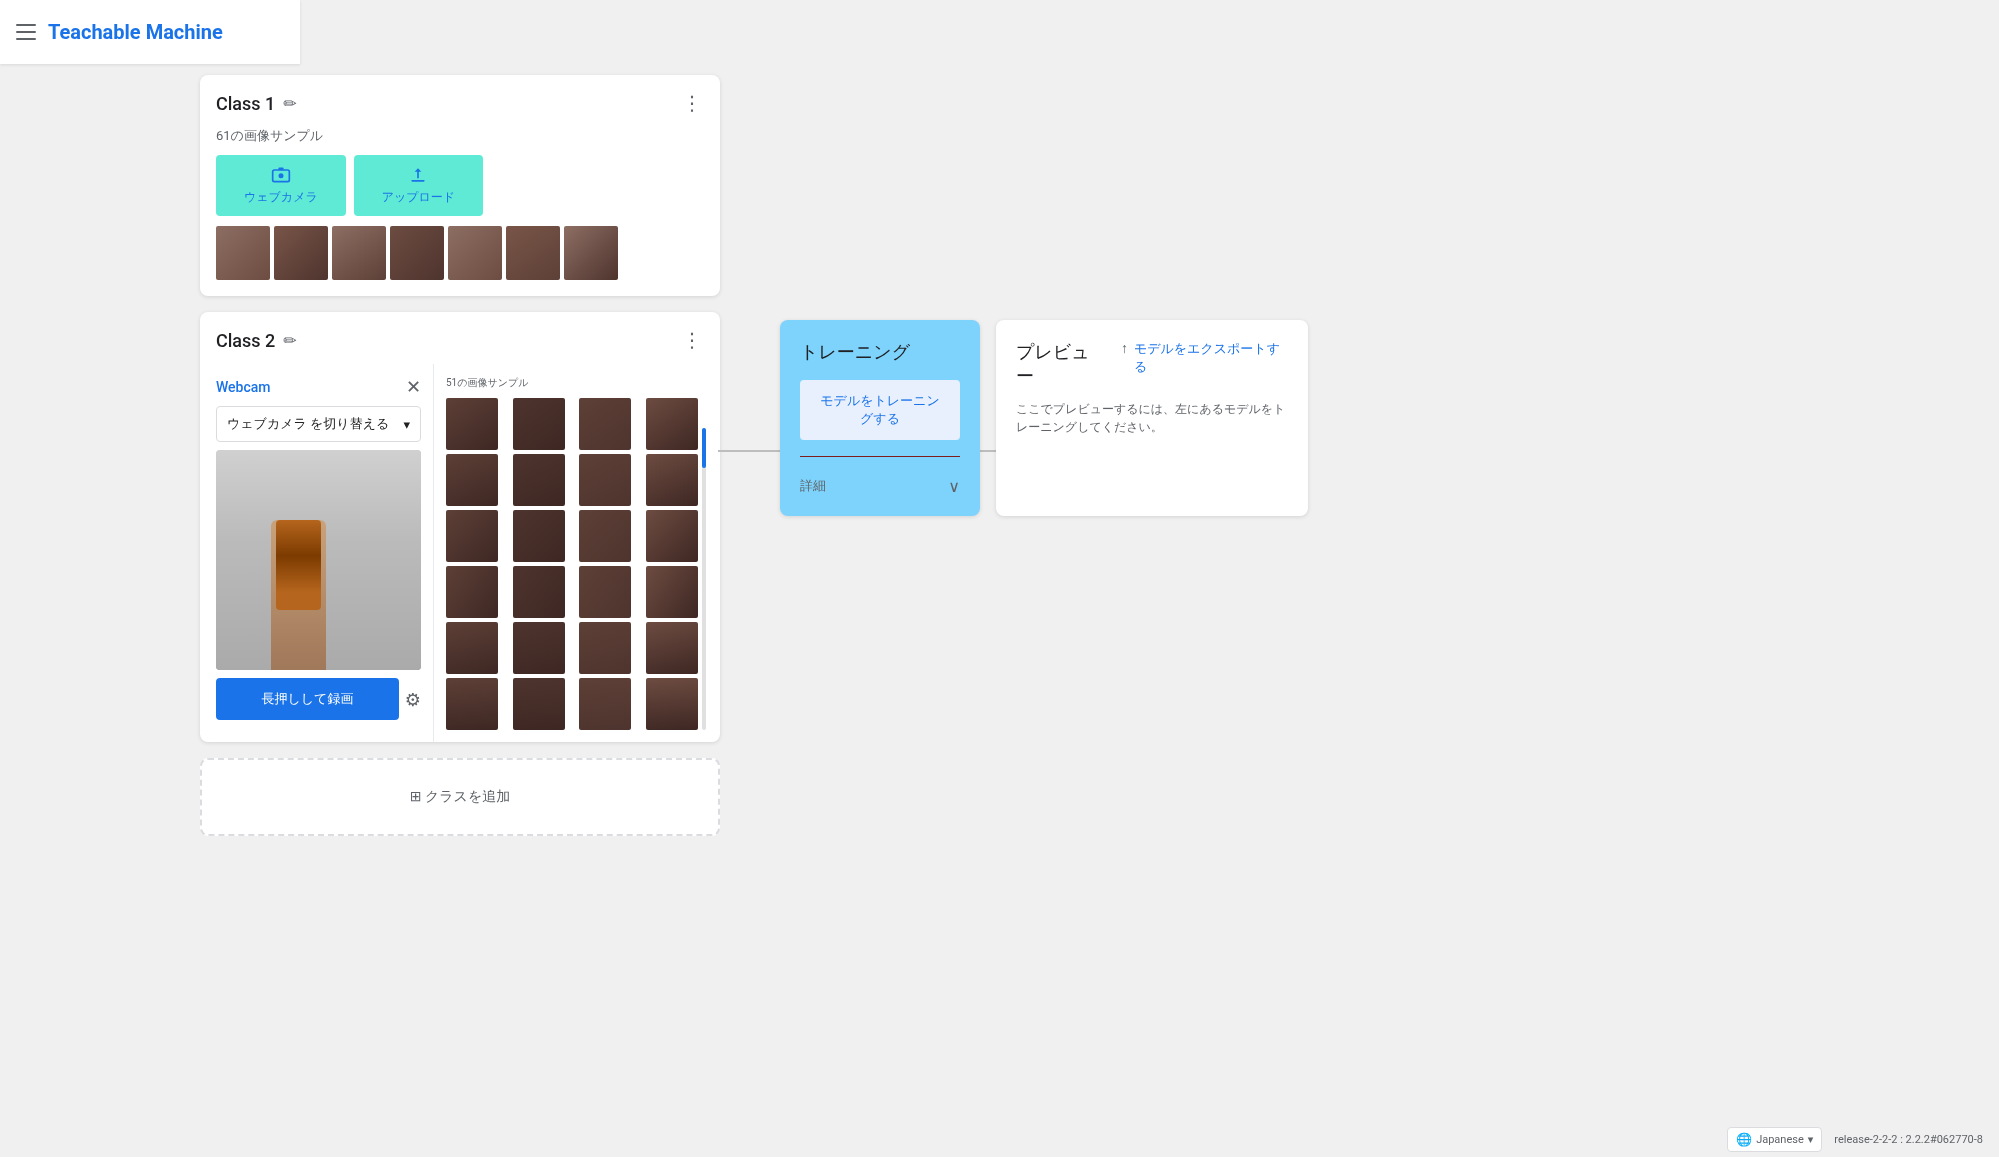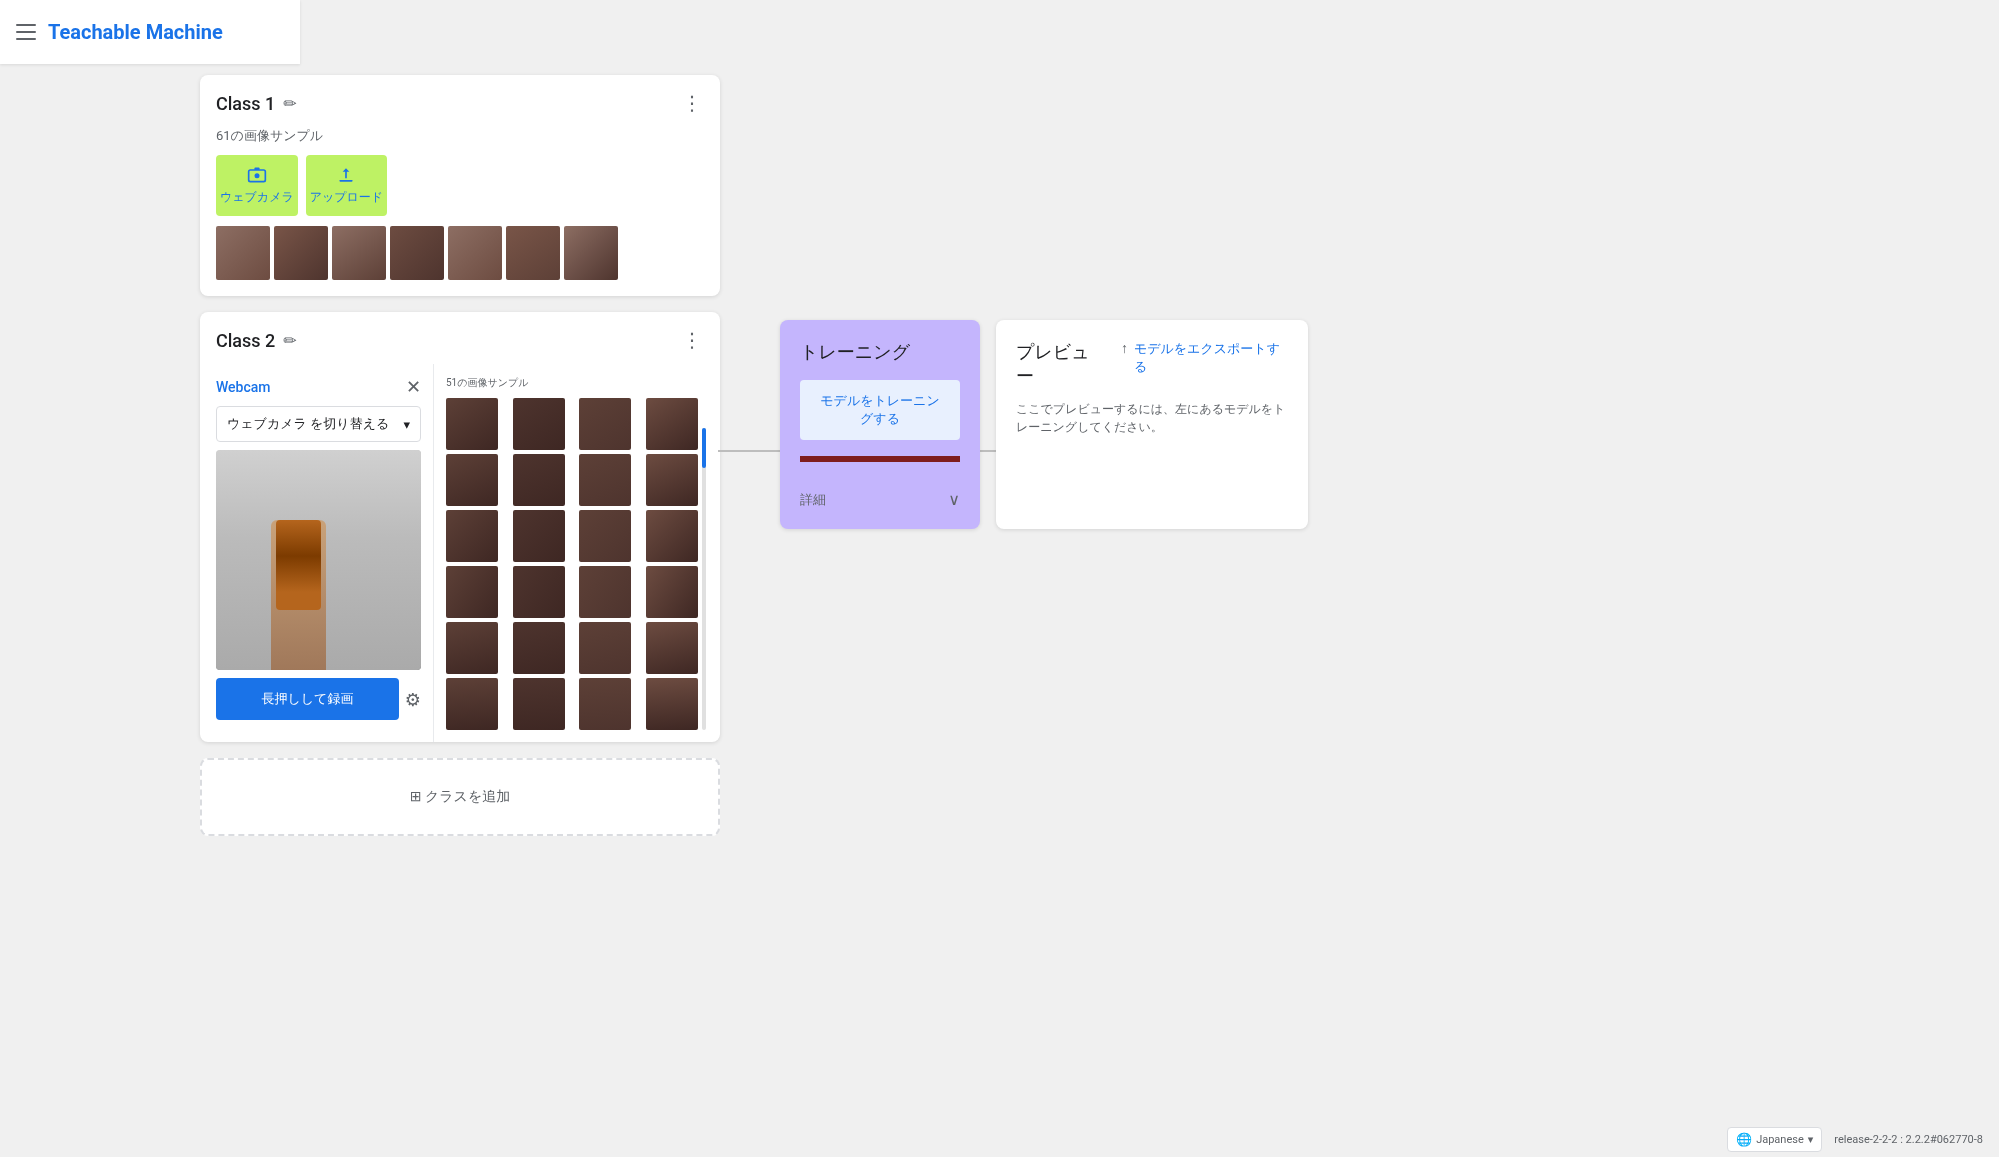--- a/index.html
+++ b/index.html
@@ -112,23 +112,23 @@
     .class1-actions {
       display: flex;
       gap: 8px;
       margin-bottom: 10px;
     }
     .action-btn {
       display: flex;
       flex-direction: column;
       align-items: center;
       gap: 4px;
-      padding: 10px 4px;
+      padding: 10px 28px;
       border: none;
-      background: #bef264;
+      background: #5eead4;
       border-radius: 4px;
       cursor: pointer;
       color: #1a73e8;
       font-size: 12px;
     }
     .action-btn svg {
       width: 20px;
       height: 20px;
       fill: #1a73e8;
     }
@@ -308,21 +308,21 @@
     .right-panel {
       position: absolute;
       top: 320px;
       left: 780px;
       display: flex;
       gap: 16px;
     }
 
     
     .training-card {
-      background: #c4b5fd;
+      background: #7dd3fc;
       border-radius: 8px;
       box-shadow: 0 1px 4px rgba(0,0,0,0.12);
       padding: 20px;
       width: 200px;
     }
     .training-title {
       font-size: 18px;
       font-weight: 500;
       color: #202124;
       margin-bottom: 16px;
@@ -335,26 +335,26 @@
       padding: 12px 16px;
       font-size: 13px;
       cursor: pointer;
       width: 100%;
       font-weight: 400;
       margin-bottom: 16px;
       text-align: center;
     }
     .details-row {
       display: flex;
-      align-items: flex-end;
+      align-items: flex-start;
       justify-content: space-between;
       font-size: 13px;
       color: #5f6368;
-      border-top: 6px solid #7f1d1d;
-      padding-top: 28px;
+      border-top: 1px solid #7f1d1d;
+      padding-top: 20px;
       cursor: pointer;
     }
     .chevron-down {
       font-size: 16px;
     }
 
     
     .preview-card {
       background: #fff;
       border-radius: 8px;

